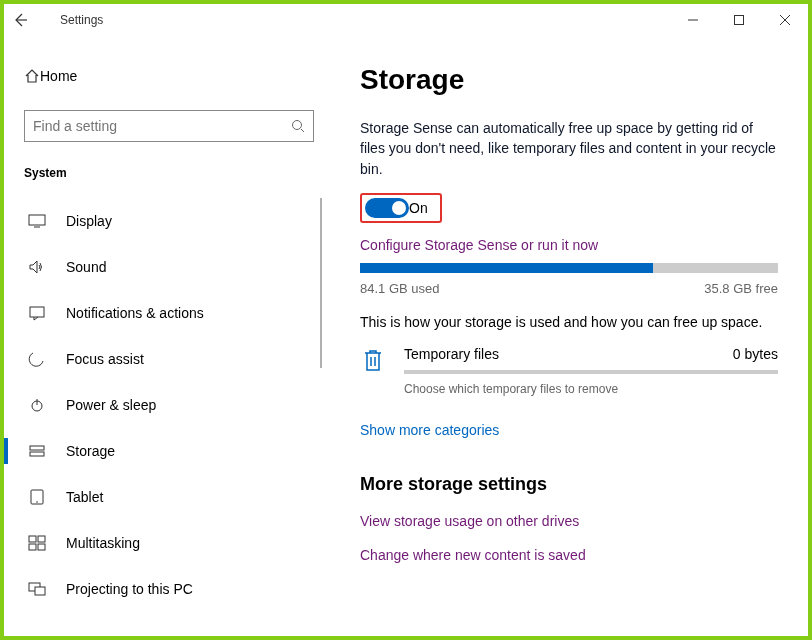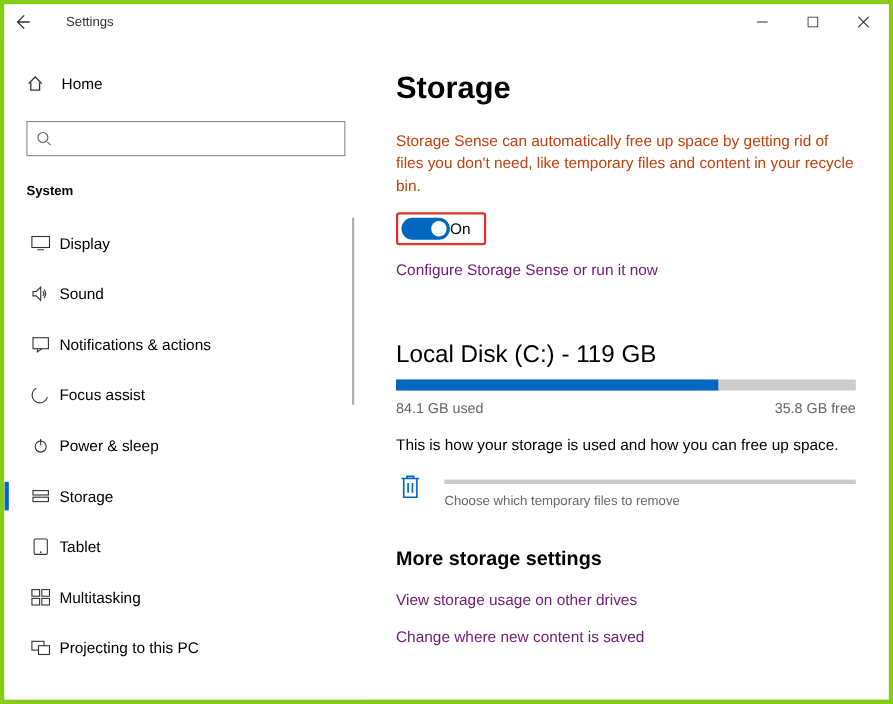--- a/index.html
+++ b/index.html
@@ -31,21 +31,21 @@
   }
   .content { flex:1; display:flex; overflow:hidden; }
   .sidebar {
     width: 330px;
     padding: 20px 20px 0 20px;
     background:#fff;
     display:flex; flex-direction:column;
     position:relative;
   }
   .home-row {
-    display:flex; align-items:center; gap:16px; height:40px; cursor:pointer;
+    display:flex; align-items:center; height:40px; cursor:pointer;
   }
   .home-row .icon { width:16px; display:flex; align-items:center; justify-content:center; }
   .search-box {
     margin-top: 14px;
     height: 32px;
     border: 1px solid #888;
     display:flex; align-items:center;
     padding: 0 8px;
     background:#fff;
   }
@@ -59,21 +59,21 @@
     font-size:12px;
   }
   .nav {
     margin-top: 18px;
     display:flex; flex-direction:column;
     position:relative;
   }
   .nav-item {
     display:flex; align-items:center;
     height: 46px;
-    gap: 8px;
+    gap: 20px;
     padding-left: 4px;
     cursor:pointer;
     font-size:14px;
     position:relative;
   }
   .nav-item .icon { width:18px; display:flex; align-items:center; justify-content:center; color:#333; }
   .nav-item.active::before {
     content:"";
     position:absolute; left:-20px; top:10px; bottom:10px;
     width:4px; background:#0067c0;
@@ -86,21 +86,21 @@
     height:170px;
     background:#b0b0b0;
   }
   .main {
     flex:1;
     padding: 28px 30px 0 26px;
     overflow:hidden;
     position:relative;
   }
   h1.page-title { font-size:28px; font-weight:600; }
-  .desc { margin-top:22px; font-size:14px; line-height:1.45; color:#c2410c; }
+  .desc { margin-top:22px; font-size:14px; line-height:1.45; color:#0f172a; }
   .toggle-wrap {
     margin-top:14px;
     display:inline-flex; align-items:center; gap:0;
     border:2px solid #e1322d;
     border-radius:3px;
     padding:3px 12px 3px 3px;
   }
   .toggle {
     width:44px; height:20px; border-radius:10px; background:#0067c0;
     position:relative; cursor:pointer;
@@ -168,20 +168,21 @@
       <div class="home-row">
         <span class="icon">
           <svg width="16" height="16" viewBox="0 0 16 16">
               <path d="M2 8 L8 2 L14 8 M4 7 V14 H12 V7" stroke="#333" stroke-width="1.2" fill="none"></path>
             </svg>
         </span>
         <span>Home</span>
       </div>
 
       <div class="search-box">
+        <input type="text" placeholder="Find a setting" style="">
         <span class="sicon">
           <svg width="14" height="14" viewBox="0 0 14 14">
               <circle cx="6" cy="6" r="4.5" stroke="#666" fill="none" stroke-width="1"></circle>
               <path d="M10 10 L13 13" stroke="#666" stroke-width="1"></path>
             </svg>
         </span>
       </div>
 
       <div class="section-label">System</div>
 
@@ -288,43 +289,47 @@
 
       <div class="toggle-wrap">
         <div class="toggle">
           <div class="knob"></div>
         </div>
         <span class="toggle-label">On</span>
       </div>
 
       <div><a class="link">Configure Storage Sense or run it now</a></div>
 
-      <h2 class="disk-title">Local Disk (C:) - 119 GB</h2>
       <div class="bar">
         <div class="used" id="used-bar" style="width: 70%;"></div>
       </div>
       <div class="bar-legend">
         <span>84.1 GB used</span>
         <span>35.8 GB free</span>
       </div>
 
       <p class="usage-desc">This is how your storage is used and how you can free up space.</p>
 
       <div class="temp-row">
         <div class="trash-icon">
           <svg width="22" height="24" viewBox="0 0 22 24">
               <path d="M3 5 H19 M8 5 V3 H14 V5 M5 5 V22 H17 V5 M9 9 V18 M13 9 V18" stroke="#0067c0" fill="none" stroke-width="1.5"></path>
             </svg>
         </div>
         <div class="temp-body">
+          <div class="temp-head">
+            <span>Temporary files</span>
+            <span>0 bytes</span>
+          </div>
           <div class="temp-bar"></div>
           <div class="temp-sub">Choose which temporary files to remove</div>
         </div>
       </div>
 
+      <div><a class="link2">Show more categories</a></div>
 
       <h3 class="more-title">More storage settings</h3>
       <div class="morelinks">
         <a class="link">View storage usage on other drives</a>
         <a class="link">Change where new content is saved</a>
       </div>
     </div>
   </div>
 </div>
 

